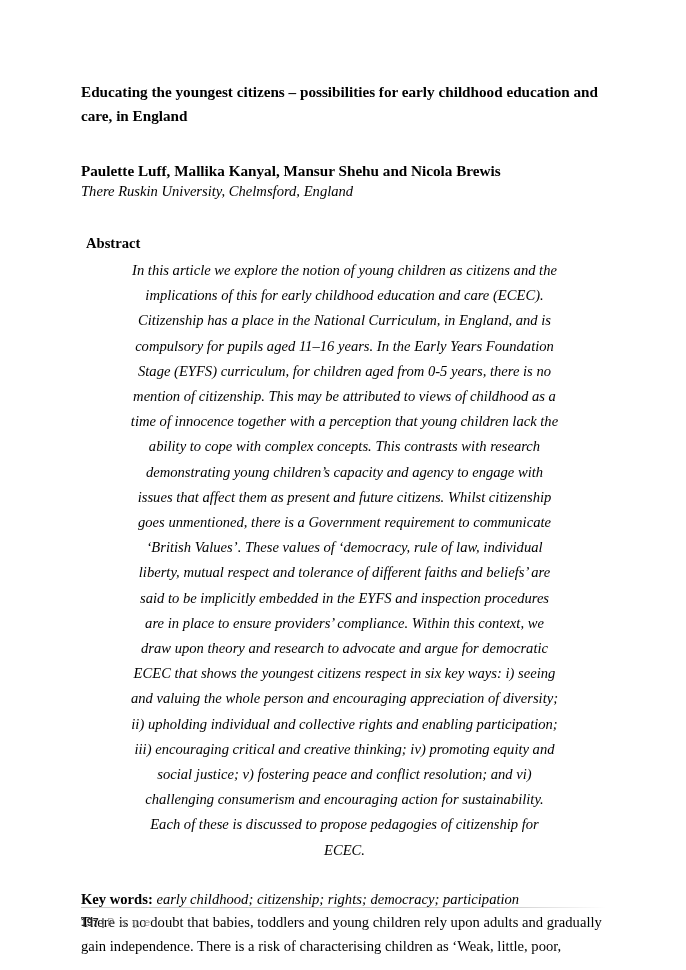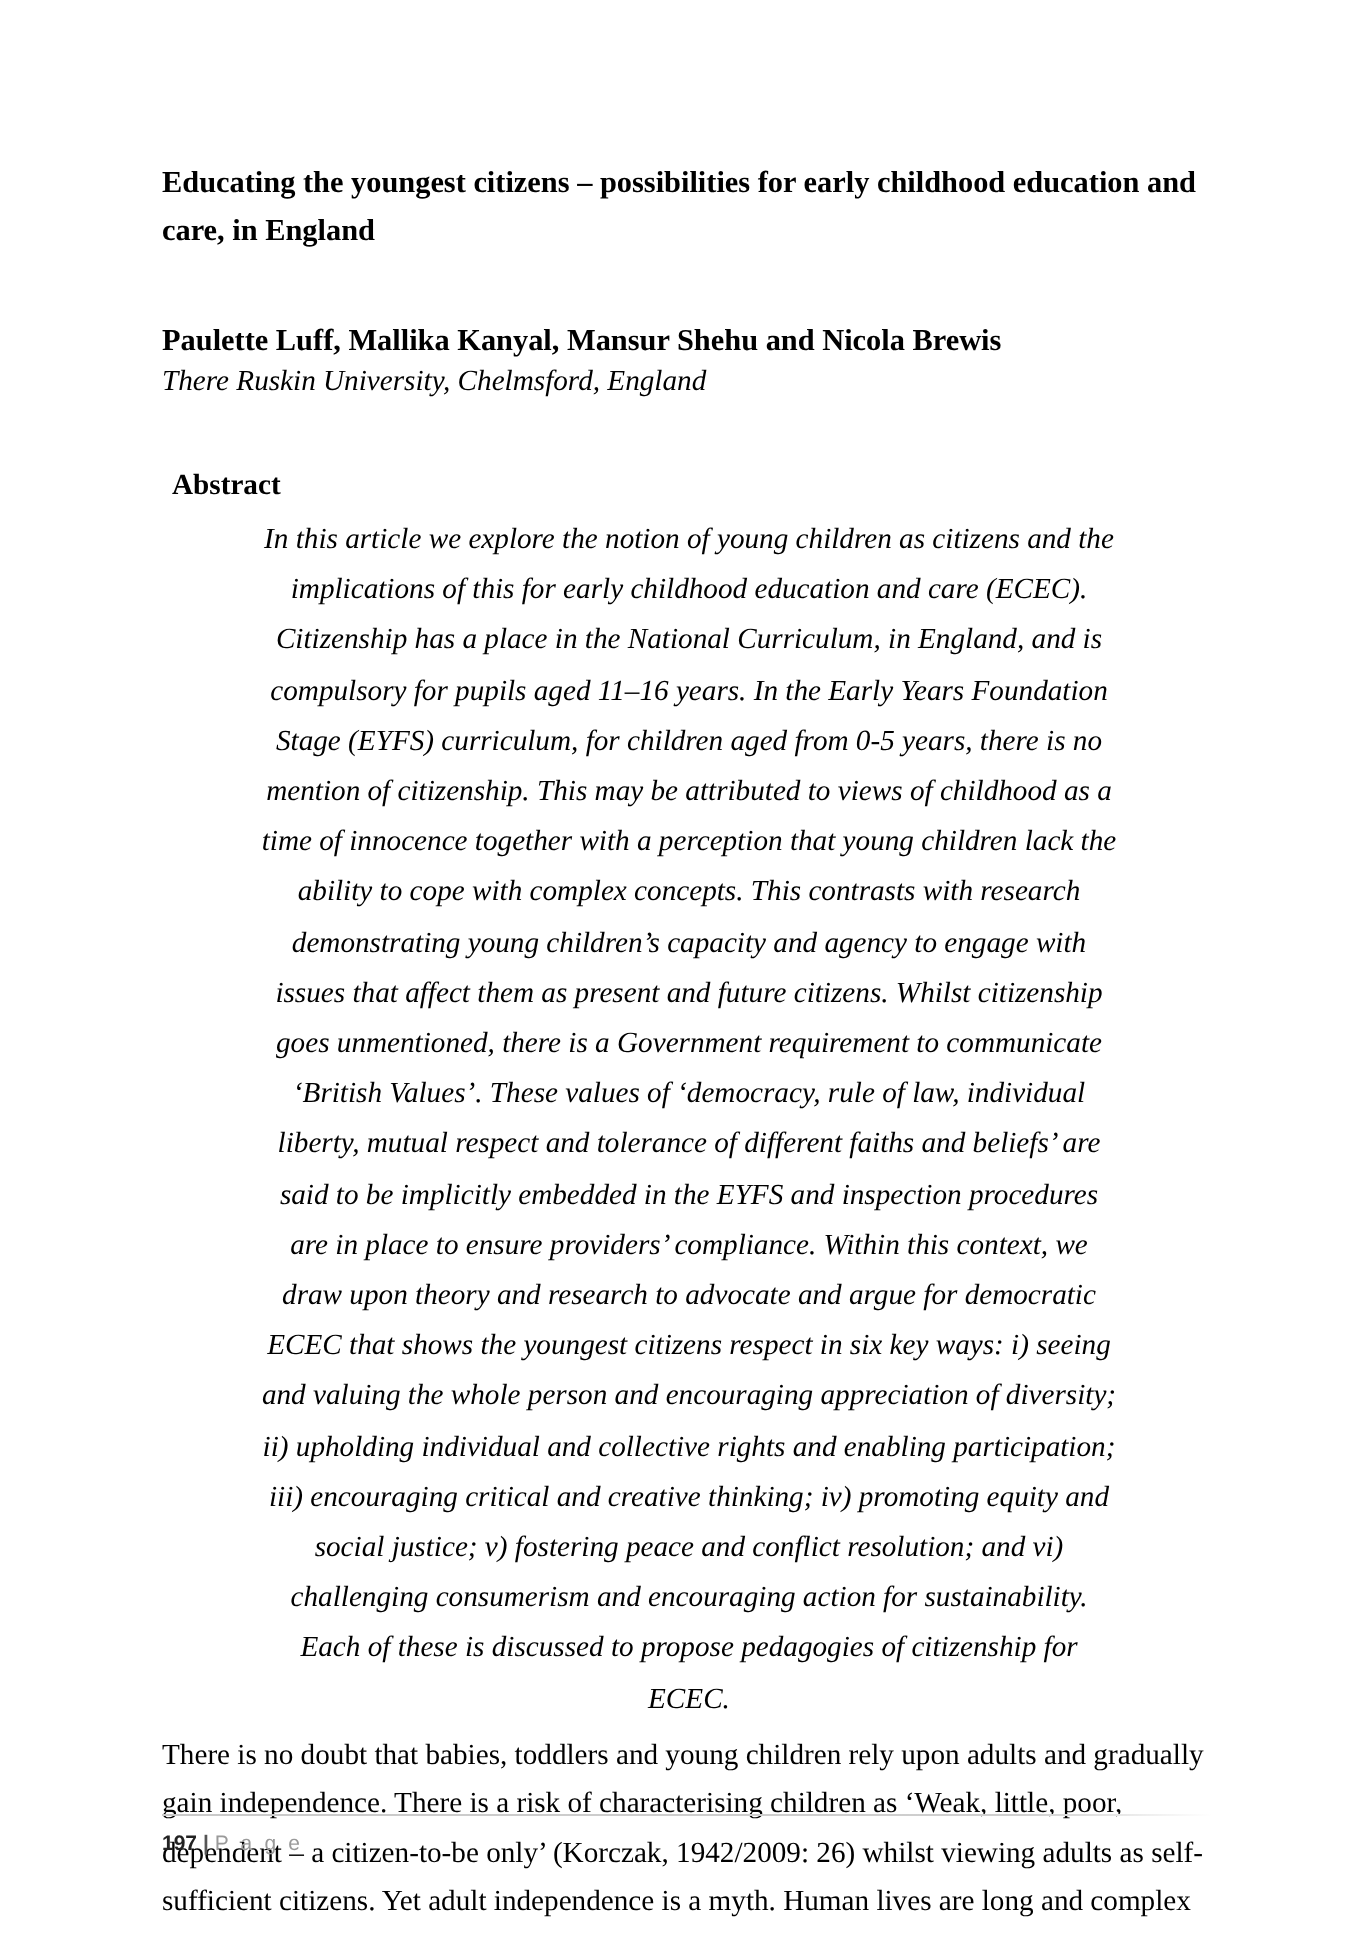--- a/index.html
+++ b/index.html
@@ -126,20 +126,23 @@
     <h1 class="title">Educating the youngest citizens – possibilities for early childhood education and care, in England</h1>
 
     <p class="authors">Paulette Luff, Mallika Kanyal, Mansur Shehu and Nicola Brewis</p>
 
     <p class="affiliation">There Ruskin University, Chelmsford, England</p>
 
     <h2 class="section-heading abstract-heading">Abstract</h2>
 
     <p class="abstract-body">In this article we explore the notion of young children as citizens and the implications of this for early childhood education and care (ECEC). Citizenship has a place in the National Curriculum, in England, and is compulsory for pupils aged 11–16 years. In the Early Years Foundation Stage (EYFS) curriculum, for children aged from 0-5 years, there is no mention of citizenship. This may be attributed to views of childhood as a time of innocence together with a perception that young children lack the ability to cope with complex concepts. This contrasts with research demonstrating young children’s capacity and agency to engage with issues that affect them as present and future citizens. Whilst citizenship goes unmentioned, there is a Government requirement to communicate ‘British Values’. These values of ‘democracy, rule of law, individual liberty, mutual respect and tolerance of different faiths and beliefs’ are said to be implicitly embedded in the EYFS and inspection procedures are in place to ensure providers’ compliance. Within this context, we draw upon theory and research to advocate and argue for democratic ECEC that shows the youngest citizens respect in six key ways: i) seeing and valuing the whole person and encouraging appreciation of diversity; ii) upholding individual and collective rights and enabling participation; iii) encouraging critical and creative thinking; iv) promoting equity and social justice; v) fostering peace and conflict resolution; and vi) challenging consumerism and encouraging action for sustainability. Each of these is discussed to propose pedagogies of citizenship for ECEC.</p>
 
+    <p class="keywords">
+      <span class="kw-label">Key words:</span><span class="kw-list"> early childhood; citizenship; rights; democracy; participation</span>
+    </p>
 
 
     <p class="body-text">There is no doubt that babies, toddlers and young children rely upon adults and gradually gain independence. There is a risk of characterising children as ‘Weak, little, poor, dependent – a citizen-to-be only’ (Korczak, 1942/2009: 26) whilst viewing adults as self-sufficient citizens. Yet adult independence is a myth. Human lives are long and complex and every life is intertwined with others in patterns of dependence and interdependence. Citizenship education can be focussed upon the preparation of future independent citizens or upon respect for children and recognition of human</p>
 
   </div>
 
   <div class="footer">
     <div class="footer-rule"></div>
     <div class="footer-text"><span class="footer-num">197</span> <span class="footer-sep">|</span> <span class="footer-word">P a g e</span></div>
   </div>

